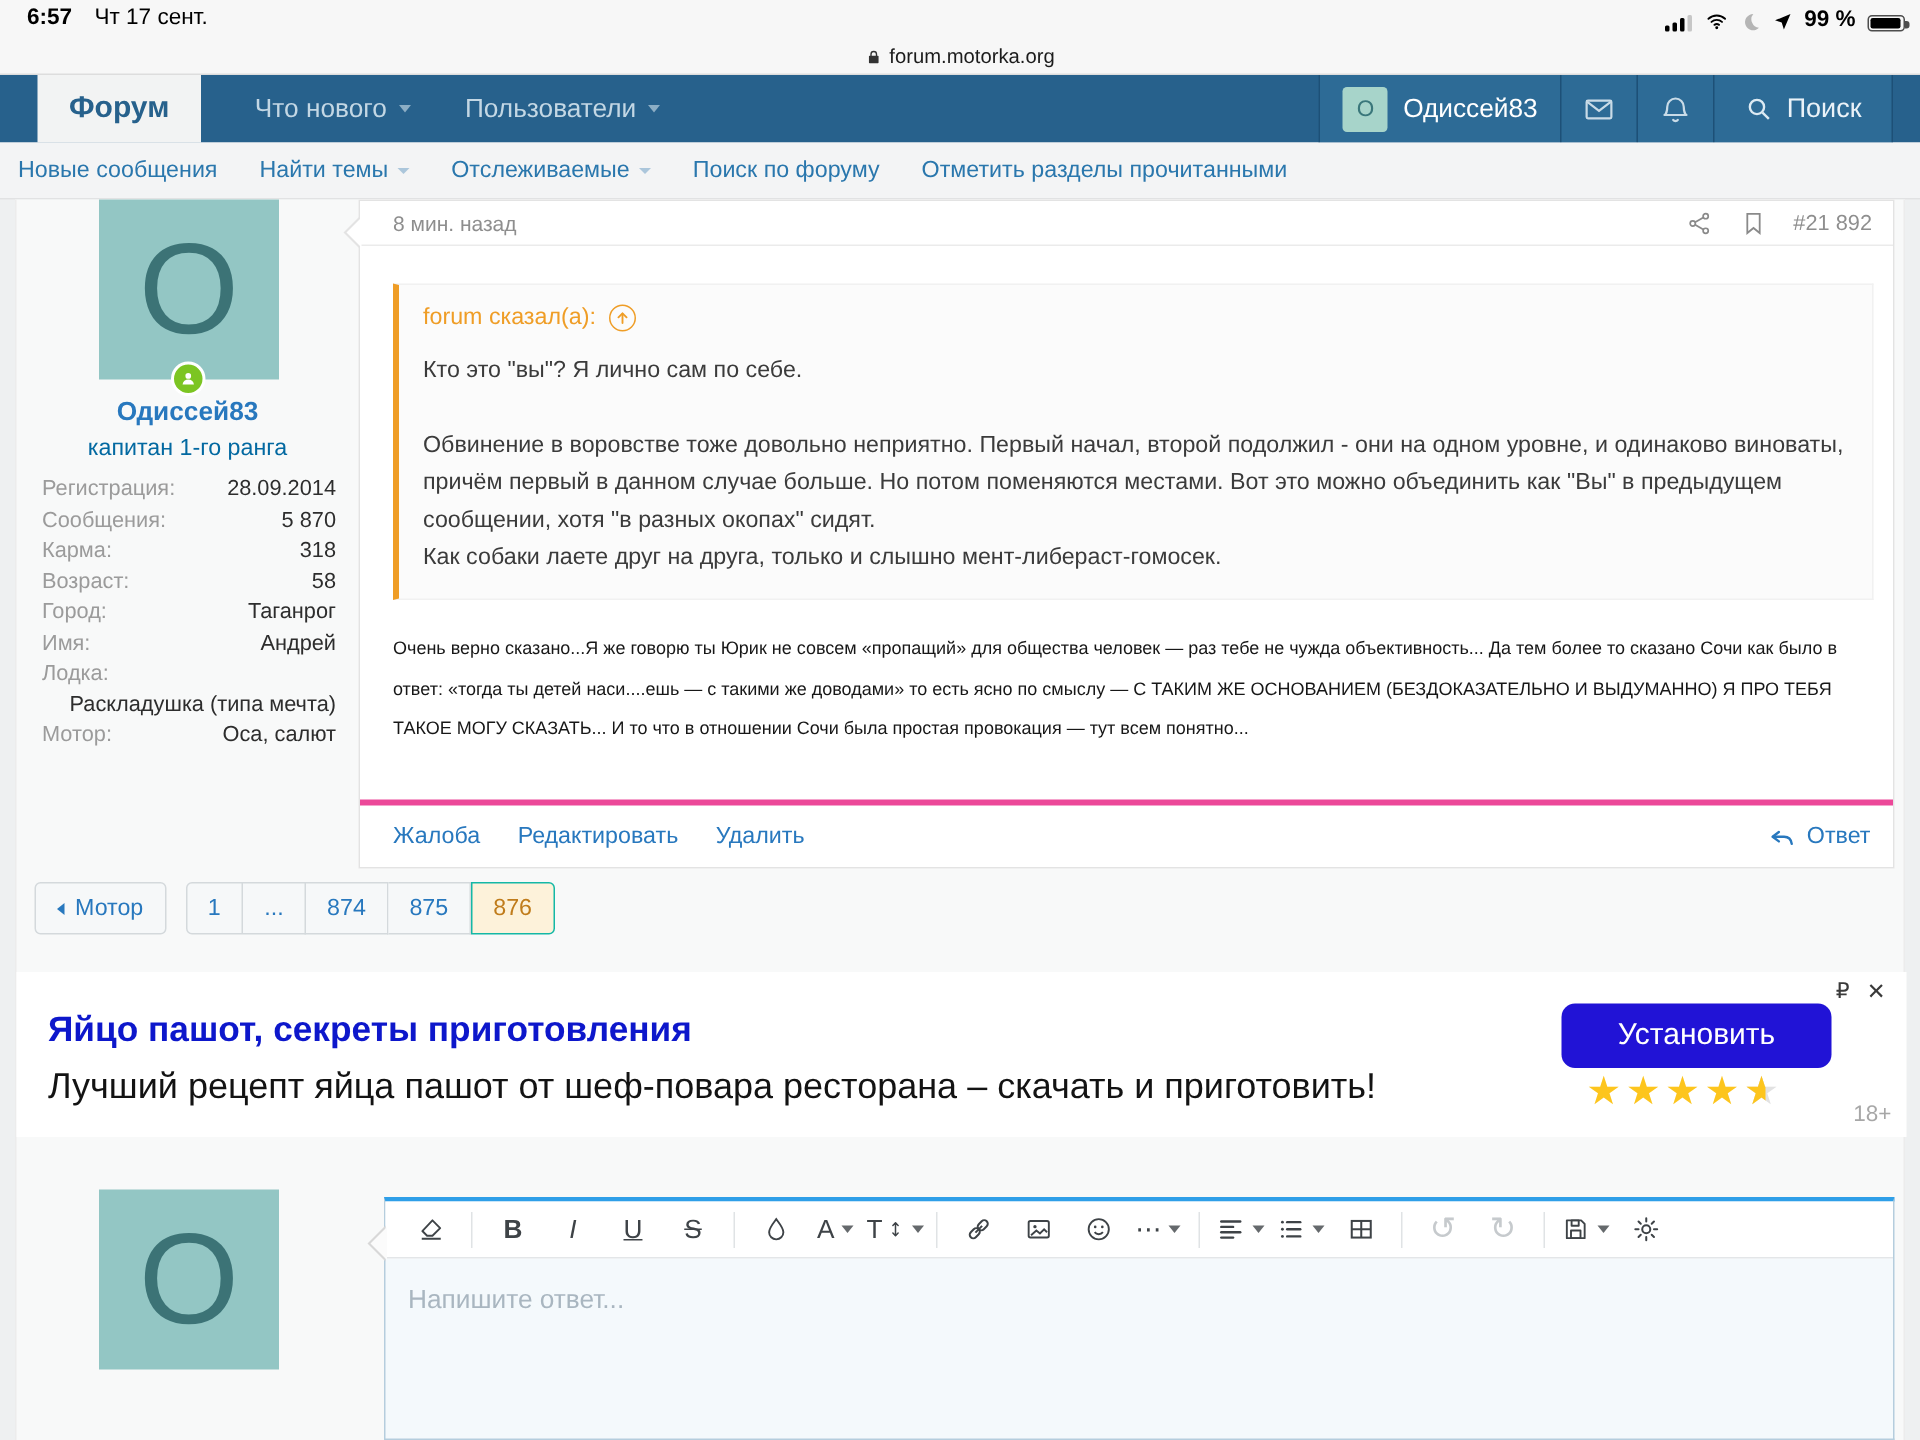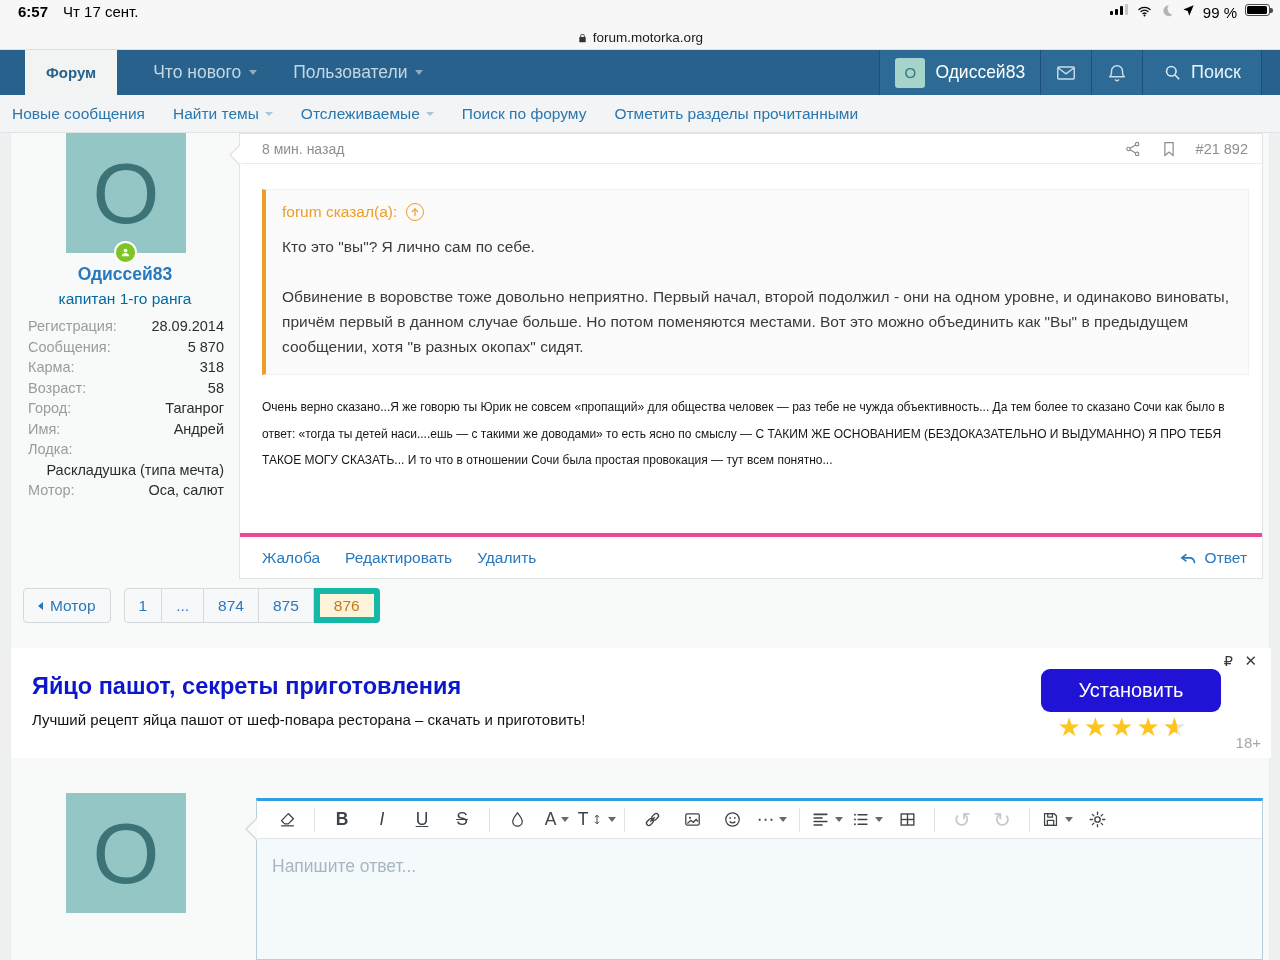--- a/index.html
+++ b/index.html
@@ -5,39 +5,39 @@
   * { margin:0; padding:0; box-sizing:border-box; }
   html,body { width:1280px; height:960px; }
   body { font-family:"Liberation Sans","DejaVu Sans",sans-serif; background:#eef0f1; overflow:hidden; position:relative; color:#222; }
   a { text-decoration:none; cursor:pointer; }
   svg { display:block; }
 
   
   .statusbar { position:absolute; top:0; left:0; right:0; height:26px; background:#f7f7f7; font-size:15px; color:#000; }
   .sb-left { position:absolute; left:18px; top:3px; display:flex; gap:15px; align-items:center; }
   .sb-time { font-weight:600; }
-  .sb-right { position:absolute; right:10px; top:4px; display:flex; gap:8px; align-items:flex-start; }
+  .sb-right { position:absolute; right:10px; top:4px; display:flex; gap:8px; align-items:flex-end;font-weight:bold; }
   .signal { display:flex; align-items:flex-end; gap:2px; height:11px; }
   .signal i { width:3px; border-radius:1px; background:#000; display:block; }
   .signal i:nth-child(1){height:4px;} .signal i:nth-child(2){height:6px;}
   .signal i:nth-child(3){height:9px;} .signal i:nth-child(4){height:11px; background:#c7c7c7;}
   .wifi-icon svg { width:17px; height:14px; color:#000; }
   .moon-icon svg { width:13px; height:13px; color:#b5b5b5; }
   .loc-icon svg { width:13px; height:13px; color:#000; }
   .battery { width:25px; height:11.5px; border:1px solid #4d4d4d; border-radius:3px; position:relative; }
   .battery::before { content:""; position:absolute; left:1px; top:1px; bottom:1px; width:20px; background:#000; border-radius:1.5px; }
   .battery::after { content:""; position:absolute; right:-3.5px; top:3px; width:2.5px; height:5px; background:#4d4d4d; border-radius:0 2px 2px 0; }
 
   
   .urlbar { position:absolute; top:26px; left:0; right:0; height:24px; background:#f7f7f7; border-bottom:1px solid #dddddd; display:flex; align-items:center; justify-content:center; gap:5px; font-size:13.5px; color:#1c1c1c; }
   .lock-icon svg { width:11px; height:12px; color:#333; }
 
   
   .navbar { position:absolute; top:50px; left:0; right:0; height:45px; background:#27618c; display:flex; align-items:stretch; }
-  .nav-tab-active { margin-left:25px; background:#f2f3f3; color:#27618c; font-weight:bold; font-size:15px; display:flex; align-items:center; padding:0 21px; }
+  .nav-tab-active { margin-left:25px; background:#f2f3f3; color:#27618c; font-weight:bold; font-size:20px; display:flex; align-items:center; padding:0 21px; }
   .nav-item { display:flex; align-items:center; gap:8px; color:#c3d7e4; font-size:17.5px; margin-left:36px; cursor:pointer; }
   .caret { width:0; height:0; border-left:4.5px solid transparent; border-right:4.5px solid transparent; border-top:5.5px solid currentColor; display:inline-block; opacity:.65; }
   .nav-right { margin-left:auto; display:flex; align-items:stretch; }
   .nav-block { display:flex; align-items:center; background:#2d6b96; border-left:1px solid #1d5077; padding:0 15px; }
   .mini-avatar { width:30px; height:30px; background:#a7d4ca; color:#3a777b; border-radius:3px; font-size:15px; display:flex; align-items:center; justify-content:center; margin-right:10px; }
   .nav-user-name { color:#fff; font-size:17.5px; }
   .nav-iconblock { width:51px; justify-content:center; padding:0; }
   .nav-iconblock svg { width:22px; height:22px; color:#c9dbe7; }
   .nav-search { gap:9px; padding:0 20px; border-right:1px solid #1d5077; margin-right:18px; }
   .nav-search svg { width:19px; height:19px; color:#dceaf3; }
@@ -88,28 +88,28 @@
   .reply-link svg { width:20px; height:20px; color:#2878be; }
 
   
   .pagination { position:absolute; top:455px; left:12px; display:flex; gap:13px; }
   .pg-back { height:35px; display:flex; align-items:center; gap:7px; padding:0 14px; background:#f6f8f9; border:1px solid #d4d9dc; border-radius:4px; color:#2878be; font-size:15.5px; }
   .tri-left { width:0; height:0; border-top:4.5px solid transparent; border-bottom:4.5px solid transparent; border-right:5.5px solid #2878be; }
   .pg-group { display:flex; }
   .pg-group a { height:35px; min-width:34px; padding:0 14px; display:flex; align-items:center; justify-content:center; background:#f6f8f9; border:1px solid #d4d9dc; border-left:none; color:#2878be; font-size:15.5px; }
   .pg-group a:first-child { border-left:1px solid #d4d9dc; border-radius:4px 0 0 4px; }
   .pg-group a:last-child { border-radius:0 4px 4px 0; }
-  .pg-group a.current { background:#fdf2da; border:6px solid #14b8a6; color:#c07c1b; }
+  .pg-group a.current { background:#fdf2da; border:1px solid #14b8a6; color:#c07c1b; }
 
   
   .ad { position:absolute; top:515px; left:0; width:1260px; height:110px; background:#fff; }
   .ad-rub { position:absolute; top:5px; right:38px; font-size:14.5px; color:#3a3a3a; cursor:pointer; }
   .ad-close { position:absolute; top:4px; right:14px; font-size:15px; color:#3a3a3a; cursor:pointer; }
   .ad-title { position:absolute; top:25px; left:21px; font-size:23.5px; font-weight:bold; color:#0d17cb; display:block; }
-  .ad-desc { position:absolute; top:63px; left:21px; font-size:15px; color:#131313; }
+  .ad-desc { position:absolute; top:63px; left:21px; font-size:24px; color:#131313; }
   .ad-btn { position:absolute; top:21px; right:50px; width:180px; height:43px; background:#2113d6; color:#fff; font-size:20px; border:none; border-radius:9px; display:flex; align-items:center; justify-content:center; cursor:pointer; }
   .ad-stars { position:absolute; top:64px; right:82px; font-size:26px; letter-spacing:3px; color:#fdc51d; display:flex; line-height:30px; }
   .star-half { position:relative; display:inline-block; }
   .half-bg { color:#e2e2e2; }
   .half-fill { position:absolute; left:0; top:0; width:54%; overflow:hidden; color:#fdc51d; }
   .ad-age { position:absolute; right:10px; bottom:7px; color:#a7a7a7; font-size:15px; }
 
   
   .reply-avatar { left:55px; top:660px; }
   .editor { position:absolute; left:245px; top:665px; width:1007px; height:162px; border:1px solid #b5cddd; border-top:3px solid #2f9fe8; background:#f4f9fc; }
@@ -312,20 +312,21 @@
         <span>forum сказал(а):</span>
         <span class="quote-up">
           <svg viewBox="0 0 24 24" fill="none" stroke="currentColor" stroke-width="3" stroke-linecap="round" stroke-linejoin="round">
               <path d="M12 20V5"></path>
               <path d="m5.5 11 6.5-6.5L18.5 11"></path>
             </svg>
         </span>
       </div>
       <p class="gap">Кто это "вы"? Я лично сам по себе.</p>
       <p>Обвинение в воровстве тоже довольно неприятно. Первый начал, второй подолжил - они на одном уровне, и одинаково виноваты, причём первый в данном случае больше. Но потом поменяются местами. Вот это можно объединить как "Вы" в предыдущем сообщении, хотя "в разных окопах" сидят.</p>
+      <p>Как собаки лаете друг на друга, только и слышно мент-либераст-гомосек.</p>
     </div>
 
     <div class="msg-body">Очень верно сказано...Я же говорю ты Юрик не совсем «пропащий» для общества человек — раз тебе не чужда объективность... Да тем более то сказано Сочи как было в ответ: «тогда ты детей наси....ешь — с такими же доводами» то есть ясно по смыслу — С ТАКИМ ЖЕ ОСНОВАНИЕМ (БЕЗДОКАЗАТЕЛЬНО И ВЫДУМАННО) Я ПРО ТЕБЯ ТАКОЕ МОГУ СКАЗАТЬ... И то что в отношении Сочи была простая провокация — тут всем понятно...</div>
 
     <div class="msg-footer">
       <a>Жалоба</a>
       <a>Редактировать</a>
       <a>Удалить</a>
       <a class="reply-link">
         <span>

